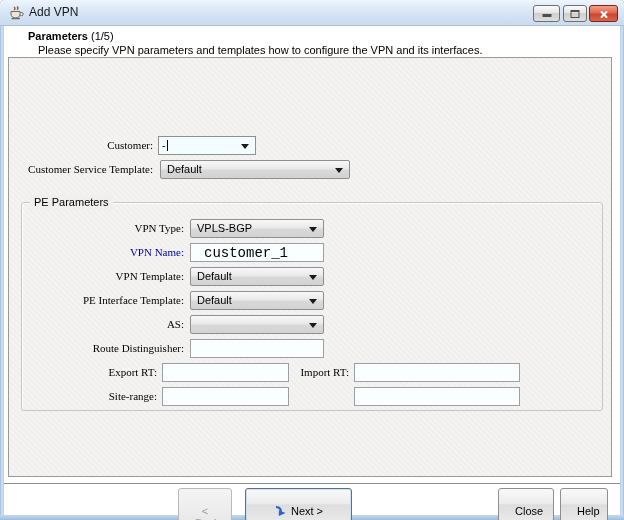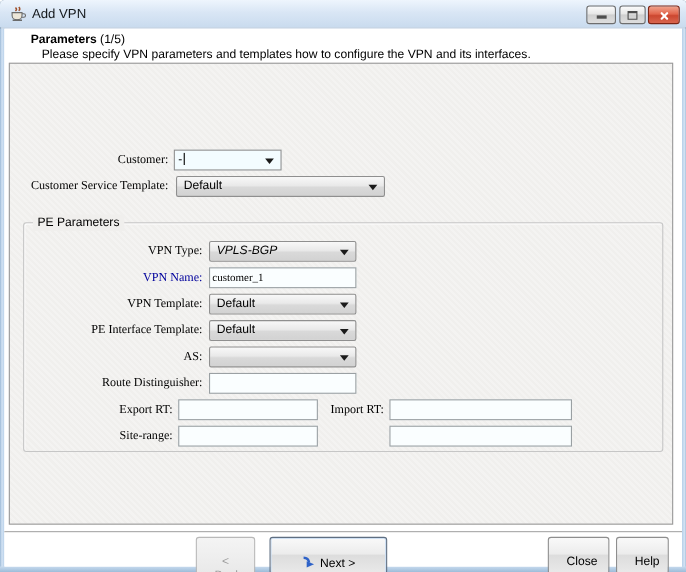--- a/index.html
+++ b/index.html
@@ -52,21 +52,21 @@
   .hdr-title .step{font-weight:normal;}
   .hdr-desc{position:absolute;left:34px;top:18px;}
   .content{position:absolute;left:4px;top:31px;width:604px;height:420px;
     border:1px solid #9a9a9a;
     background:
       repeating-linear-gradient(45deg,rgba(255,255,255,.25) 0 2px,rgba(0,0,0,0) 2px 4px),
       #f0efed;}
   .lbl{position:absolute;height:19px;line-height:19px;text-align:right;
     white-space:nowrap;font-family:Liberation Serif, serif;}
   .txt{position:absolute;height:19px;border:1px solid #9aa0a3;background:#fafeff;
-    font-family:Liberation Serif, serif;font-size:10px;padding:0 2px;outline:none;}
+    font-family:Liberation Mono, monospace;font-size:14px;padding:0 13px;outline:none;}
   .combo{position:absolute;height:19px;border:1px solid #8f8f8f;border-radius:2px;
     background:linear-gradient(180deg,#f8f8f8,#e9e9e9 45%,#d9d9d9 55%,#d2d2d2);
     line-height:17px;padding:0 34px 0 6px;cursor:default;white-space:nowrap;overflow:hidden;}
   .combo .arrow,.combo-ed .arrow{position:absolute;right:6px;top:7px;width:0;height:0;
     border-left:4px solid transparent;border-right:4px solid transparent;
     border-top:5px solid #1a1a1a;}
   .combo-ed{position:absolute;height:19px;border:1px solid #8f8f8f;background:#f3fcff;
     line-height:17px;padding:0 20px 0 3px;cursor:text;white-space:nowrap;}
   .caret{display:inline-block;width:1px;height:11px;background:#000;
     vertical-align:-2px;margin-left:1px;}
@@ -136,21 +136,21 @@
       <div class="lbl" style="left:0px;top:102px;width:144px;">Customer Service Template:</div>
       <div class="combo" style="left:151px;top:102px;width:190px;">
         <span>Default</span>
         <i class="arrow"></i>
       </div>
 
       <div class="groupbox">
         <div class="group-title">PE Parameters</div>
 
         <div class="lbl" style="left:20px;top:16px;width:142px;">VPN Type:</div>
-        <div class="combo" style="left:168px;top:16px;width:134px;font-style:italic;">
+        <div class="combo" style="left:168px;top:16px;width:134px;">
           <span>VPLS-BGP</span>
           <i class="arrow"></i>
         </div>
 
         <div class="lbl blue-label" style="left:20px;top:40px;width:142px;">VPN Name:</div>
         <input class="txt" style="left: 168px; top: 40px; width: 134px;" value="customer_1">
 
         <div class="lbl" style="left:20px;top:64px;width:142px;">VPN Template:</div>
         <div class="combo" style="left:168px;top:64px;width:134px;">
           <span>Default</span>

